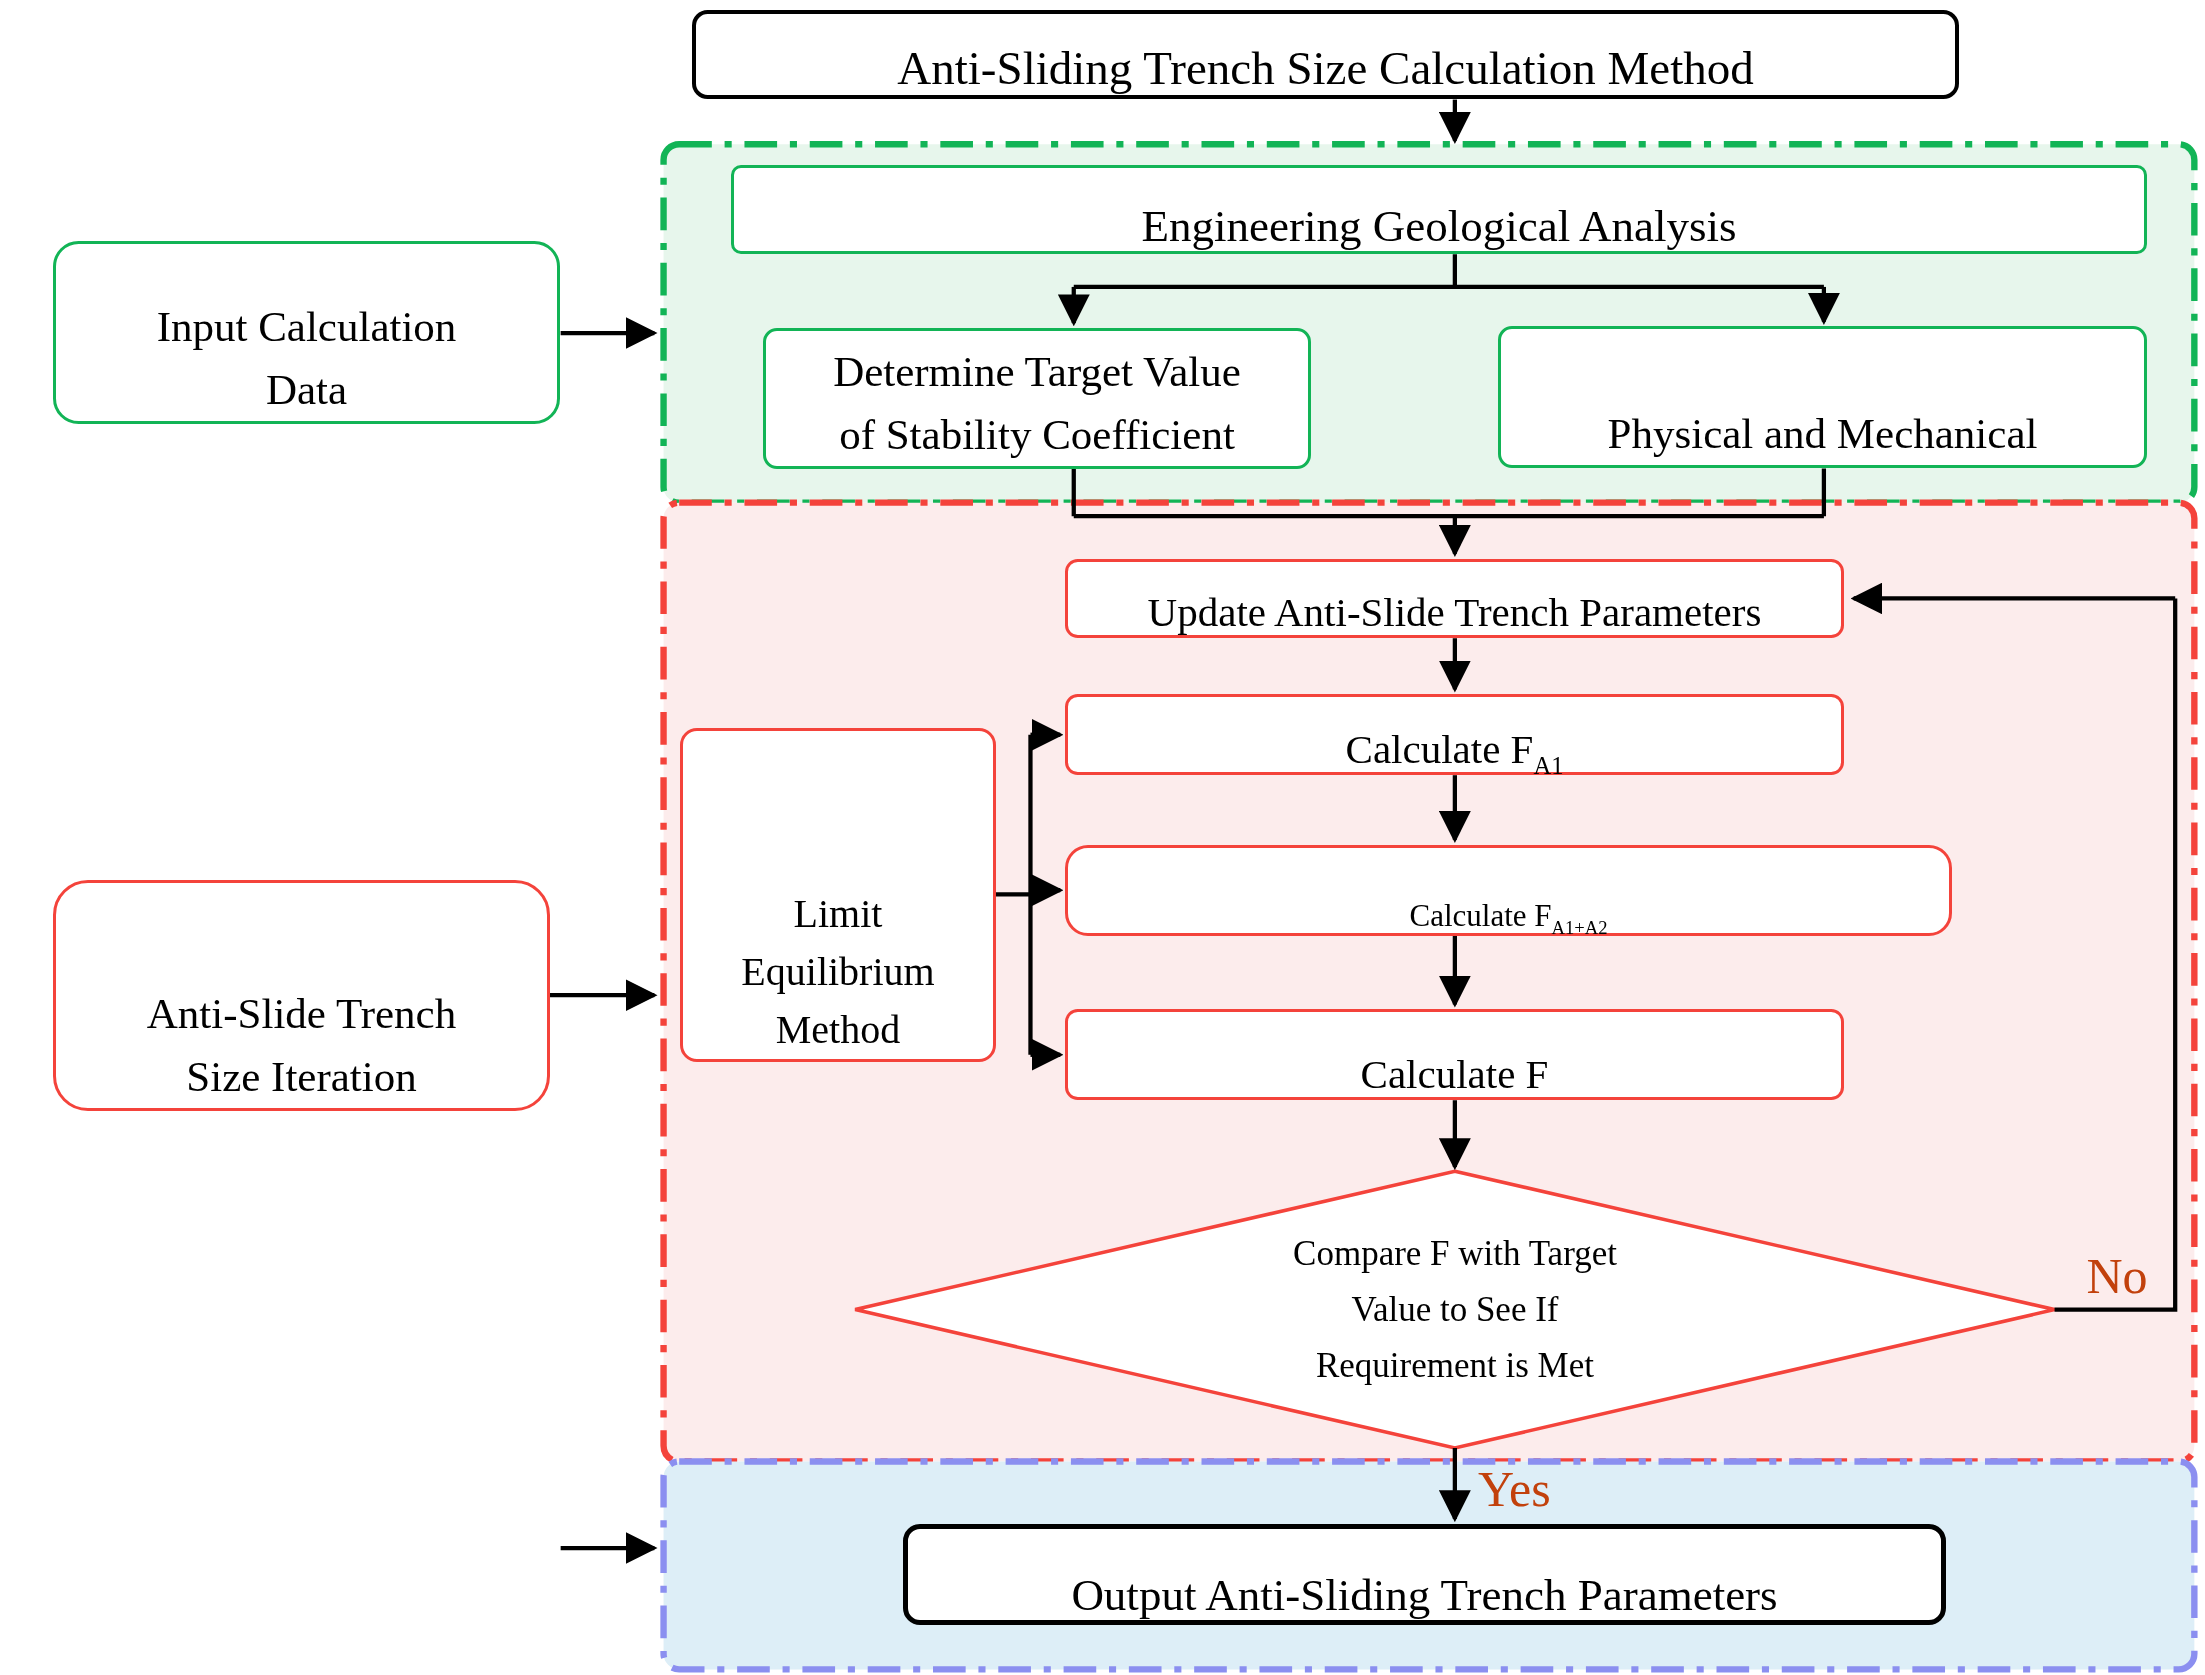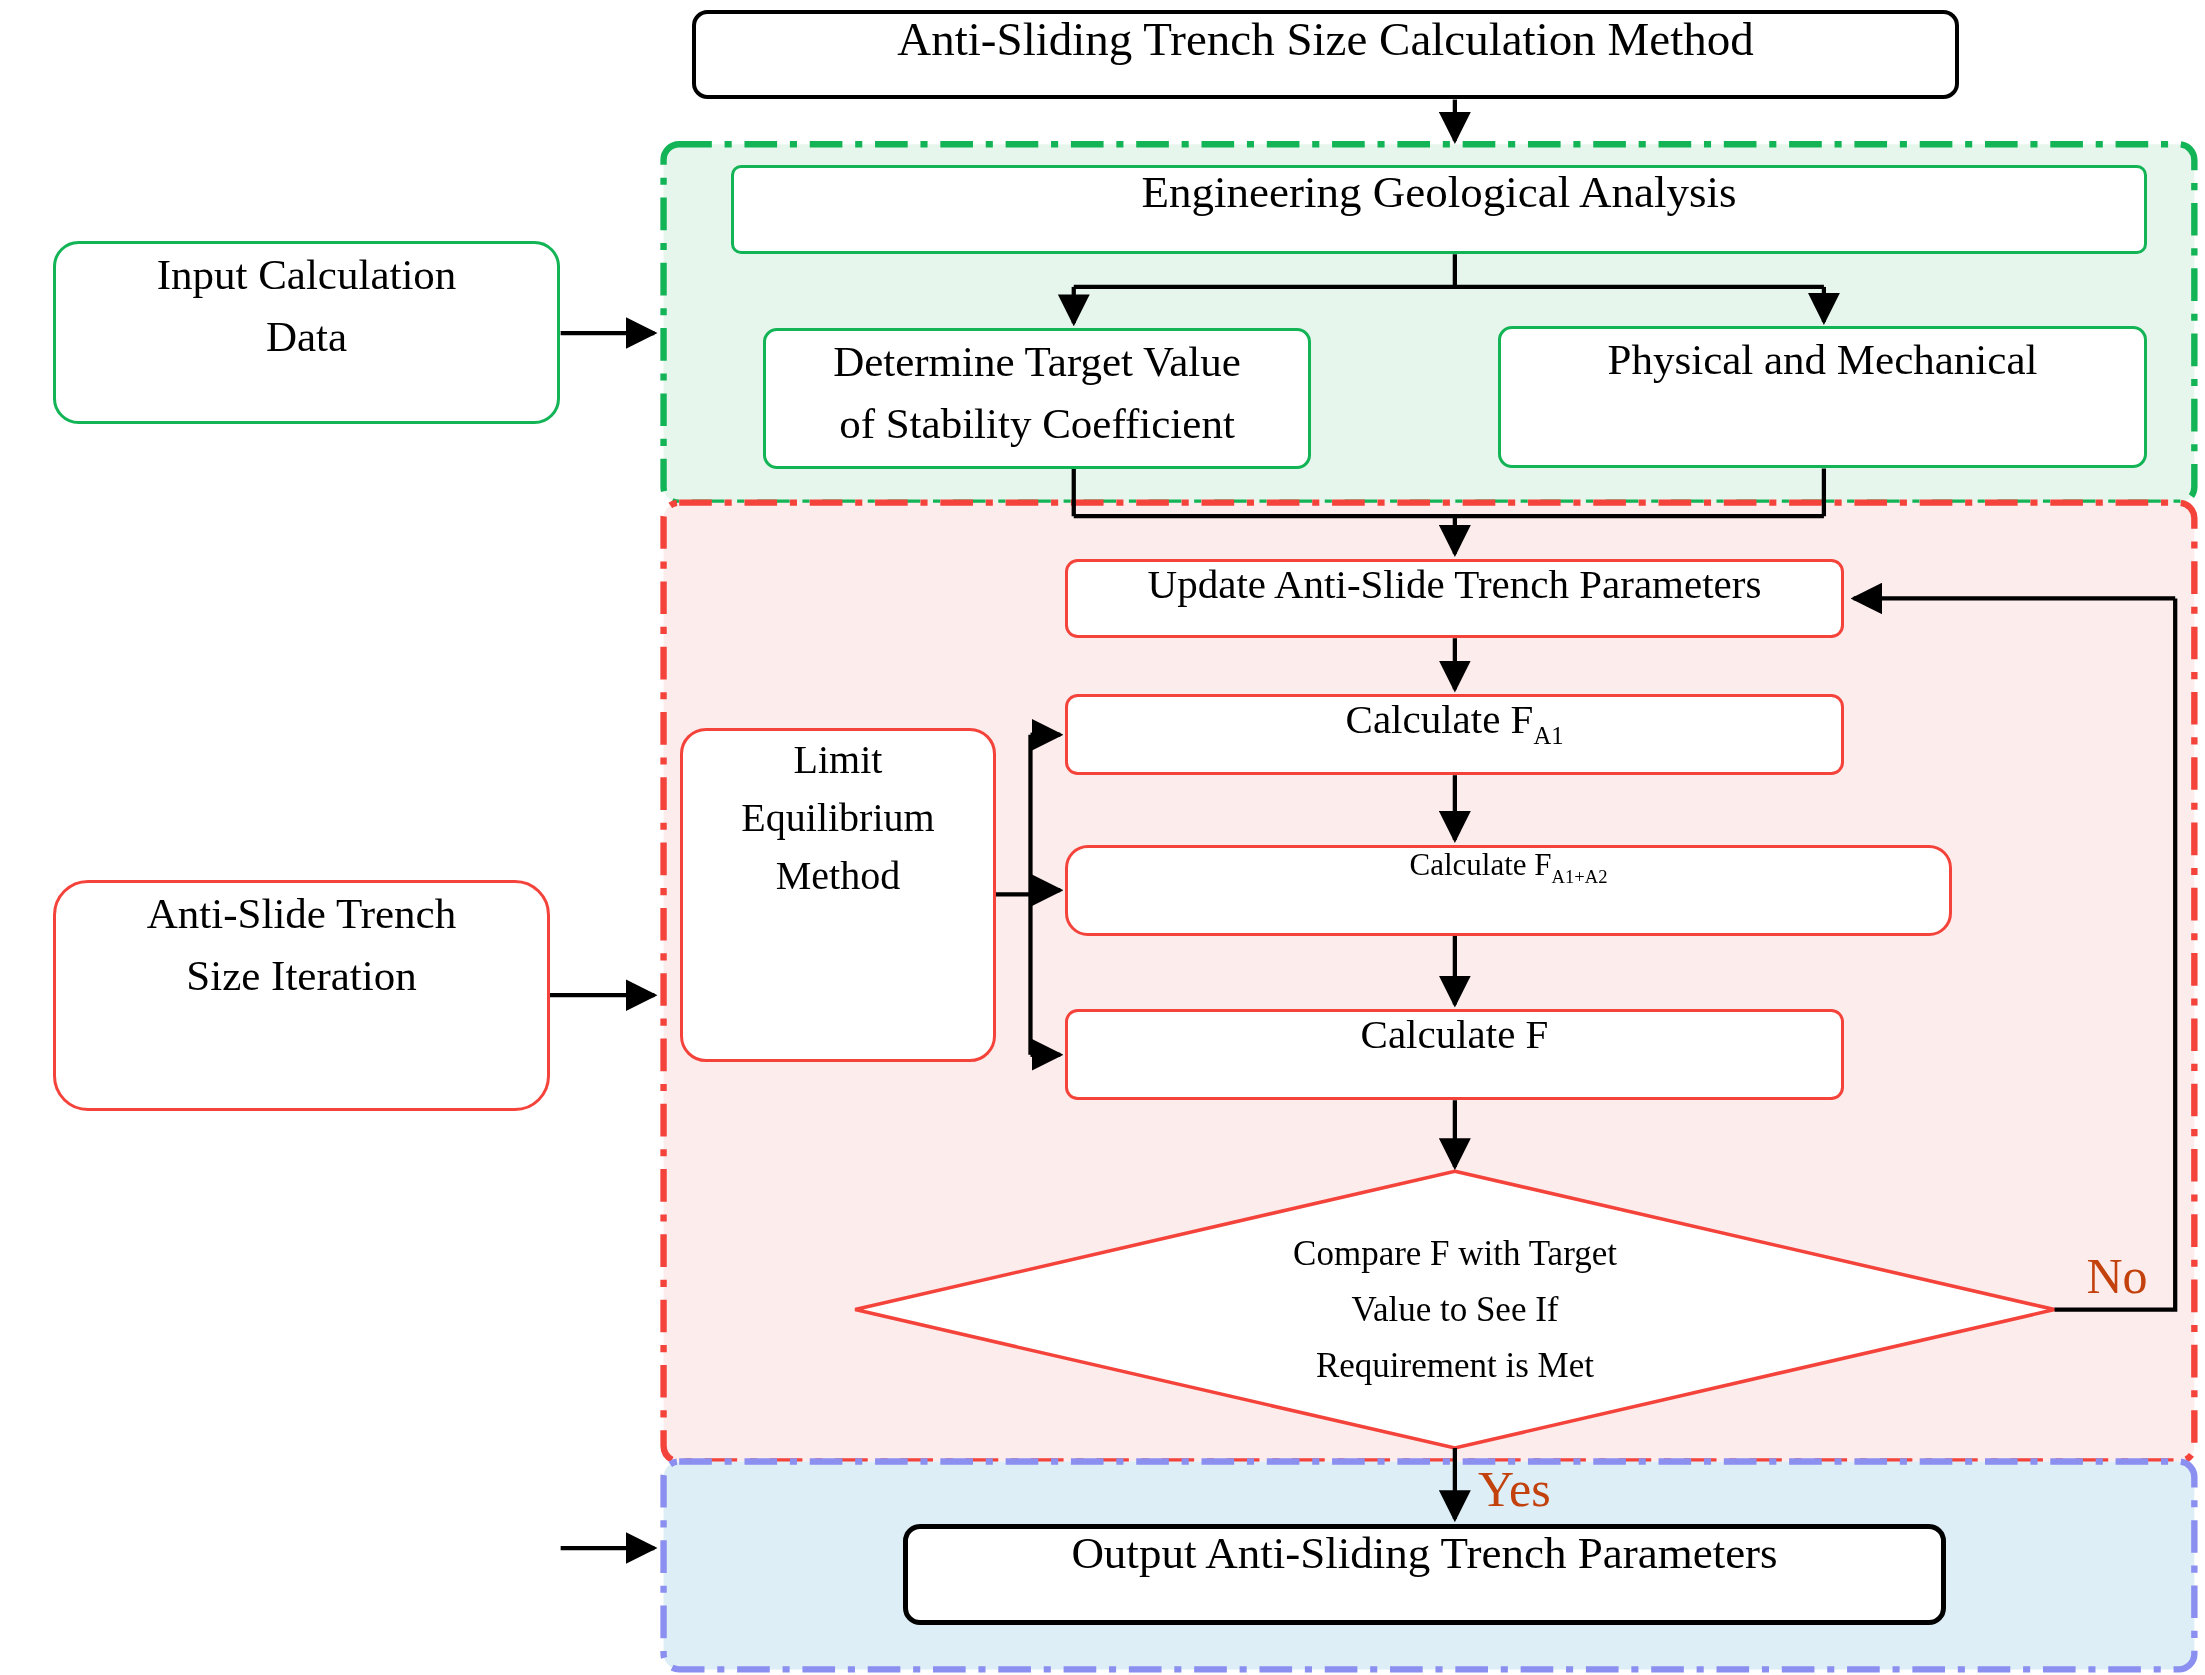--- a/index.html
+++ b/index.html
@@ -9,39 +9,39 @@
     background:#ffffff;
     font-family:"Liberation Serif","DejaVu Serif",serif;
     color:#000;
     overflow:hidden;
   }
   #overlay{position:absolute;left:0;top:0;width:2205px;height:1676px;}
   .box{
     position:absolute;
     background:#ffffff;
     display:flex;flex-direction:column;
-    align-items:center;justify-content:flex-start;
+    align-items:center;justify-content:flex-end;
     text-align:center;
     line-height:1.45;
     box-sizing:border-box;
   }
   .ln{display:block;}
   
   .title-box{left:692px;top:10px;width:1267px;height:89px;border:4.3px solid #000;border-radius:15.6px;font-size:47px;line-height:1.1;}
   .eng-box{left:731px;top:165px;width:1416px;height:89px;border:3.5px solid #12b456;border-radius:10px;font-size:45px;line-height:1.1;}
   .det-box{left:763px;top:328px;width:548px;height:141px;border:3.5px solid #12b456;border-radius:14px;font-size:43px;}
   .phy-box{left:1498px;top:326px;width:649px;height:142px;border:3.5px solid #12b456;border-radius:14px;font-size:43px;}
   .input-box{left:53px;top:241px;width:507px;height:183px;border:3.5px solid #12b456;border-radius:25.6px;font-size:43px;}
   .iter-box{left:53px;top:880px;width:497px;height:231px;border:3.5px solid #f4433b;border-radius:35px;font-size:43px;}
   .res-box{left:20px;top:1451px;width:541px;height:193px;border:3.5px solid #2b7fd0;border-radius:28px;font-size:43px;}
   .update-box{left:1065px;top:559px;width:779px;height:79px;border:3.5px solid #f4433b;border-radius:12.8px;font-size:41px;line-height:1.1;}
   .fa1-box{left:1065px;top:694px;width:779px;height:81px;border:3.5px solid #f4433b;border-radius:12.8px;font-size:41px;line-height:1.1;}
   .fa1a2-box{left:1065px;top:845px;width:887px;height:91px;border:3.5px solid #f4433b;border-radius:23px;font-size:31px;line-height:1.1;}
   .f-box{left:1065px;top:1009px;width:779px;height:91px;border:3.5px solid #f4433b;border-radius:12.8px;font-size:41px;line-height:1.1;}
-  .limit-box{left:680px;top:728px;width:316px;height:334px;border:3.5px solid #f4433b;border-radius:26px;font-size:40px;line-height:1.45;}
+  .limit-box{left:680px;top:728px;width:316px;height:334px;border:3.5px solid #f4433b;border-radius:17px;font-size:40px;line-height:1.45;}
   .output-box{left:903px;top:1524px;width:1043px;height:101px;border:5px solid #000;border-radius:17px;font-size:45px;line-height:1.1;background:#fff;}
   .diamond-text{
     position:absolute;left:1029px;top:1198px;width:852px;height:223px;
     display:flex;flex-direction:column;align-items:center;justify-content:center;
     text-align:center;font-size:35px;line-height:1.6;background:transparent;
   }
   .flow-label{position:absolute;color:#c2410c;font-size:50px;line-height:1;}
   .no-label{left:2053px;top:1251px;width:128px;text-align:center;}
   .yes-label{left:1478px;top:1464px;width:142px;text-align:left;}
   sub.fsub{font-size:0.6em;vertical-align:-0.45em;line-height:0;}

